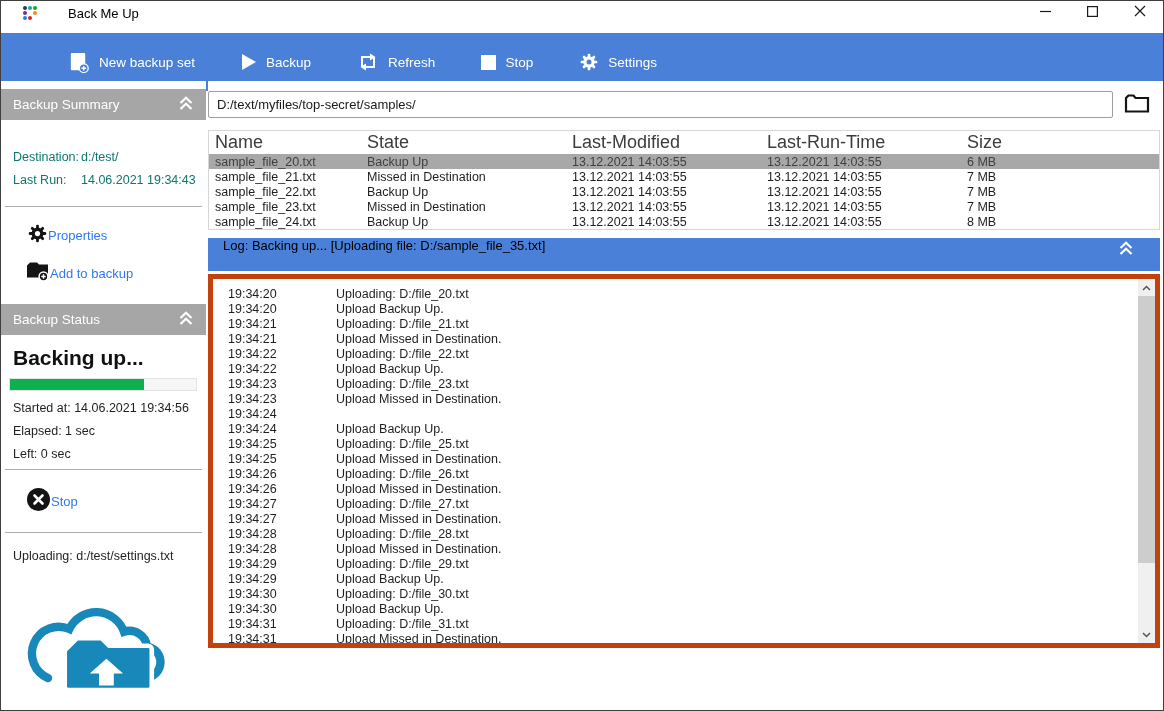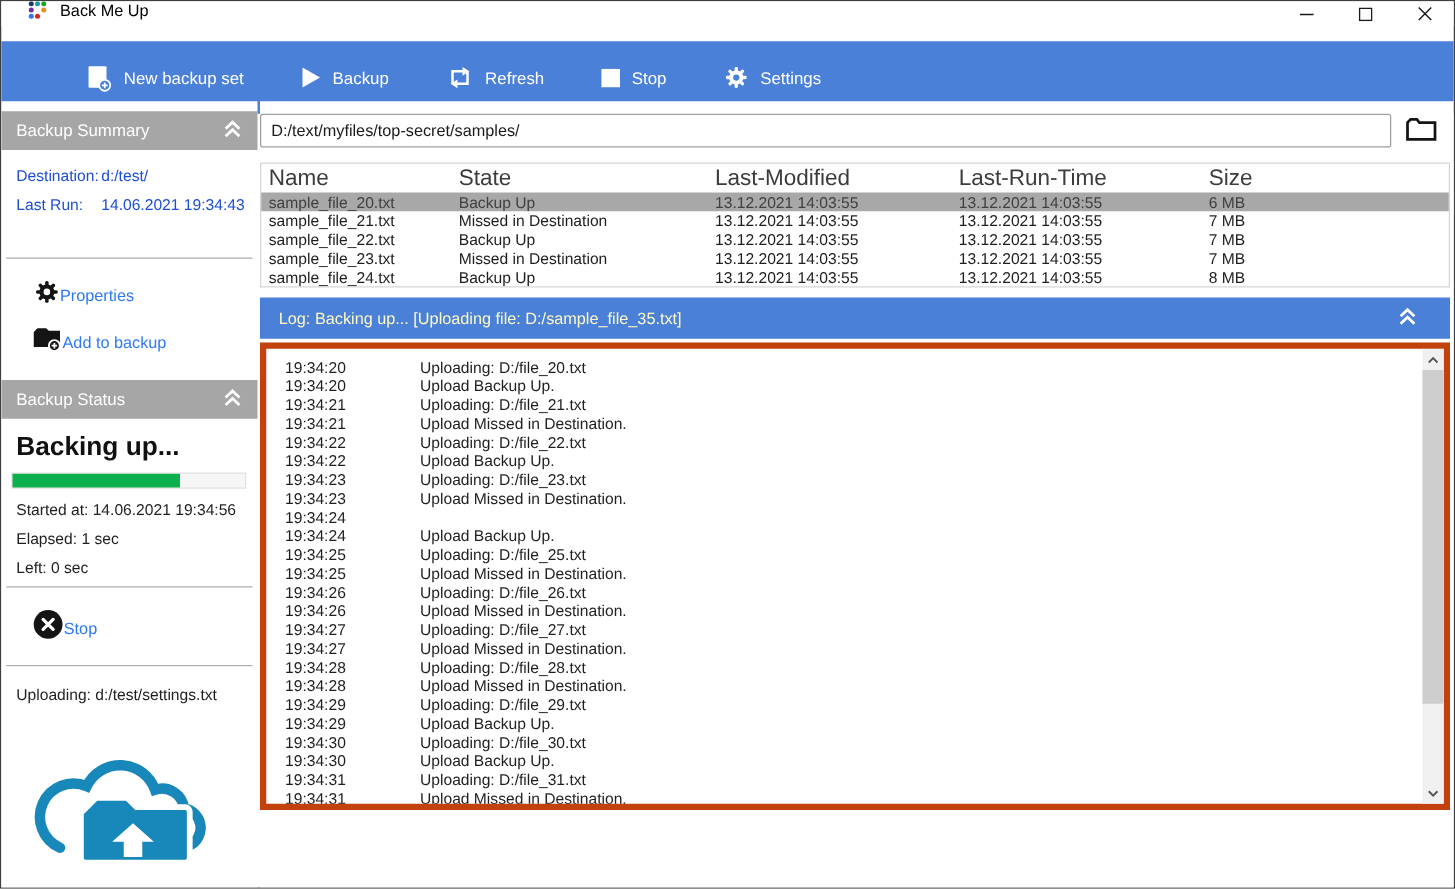--- a/index.html
+++ b/index.html
@@ -4,40 +4,40 @@
 <style>
   * { box-sizing: border-box; margin: 0; padding: 0; }
   html,body { font-family: "Liberation Sans", sans-serif; background:#e9e9e9; }
   .window {
     position: relative; width: 1164px; height: 711px; background:#fff;
     border: 1px solid #3f3f3f; overflow: hidden;
     font-family: "Liberation Sans", sans-serif;
   }
   
   .titlebar { position:absolute; top:0; left:0; right:0; height:20px; background:#fff;
-    display:flex; align-items:flex-start; }
+    display:flex; align-items:flex-end;gap:20px; }
   .app-icon { width:15px; height:15px; margin-left:22px; display:grid;
     grid-template-columns:repeat(3,5px); grid-template-rows:repeat(3,5px); }
   .app-icon i { width:4px; height:4px; border-radius:50%; display:block; }
   .title { margin-left:10px; font-size:13px; color:#000; }
   .win-controls { margin-left:auto; display:flex; height:100%; }
   .wbtn { width:47px; height:100%; display:flex; align-items:center; justify-content:center; color:#1a1a1a; }
   .wbtn svg { display:block; }
   
   .toolbar { position:absolute; top:32px; left:0; right:0; height:58px; background:var(--accent);
     display:flex; align-items:center; padding-left:66px; gap:46px; }
   .tb-item { display:flex; align-items:center; gap:9px; color:#fff; font-size:13.5px; cursor:default; }
   .tb-item svg { display:block; }
   .tb-item .hole { fill: var(--accent); }
   
   .sidebar { position:absolute; top:80px; left:0; width:205px; bottom:0; background:#fff; }
   .panel-header { position:absolute; left:0; width:205px; height:31px; background:var(--header-gray);
     color:#fff; font-size:13.5px; display:flex; align-items:center; padding:0 10px 0 12px; }
   .panel-header .chev { margin-left:auto; }
-  .kv-rows { position:absolute; top:44px; left:12px; right:6px; font-size:12.5px; color:#1d4ed8; }
+  .kv-rows { position:absolute; top:60px; left:12px; right:6px; font-size:12.5px; color:#0f766e; }
   .kv { display:flex; padding-top:9px; line-height:14px; }
   .kv .k { width:68px; flex:none; }
   .divider { position:absolute; left:4px; right:4px; height:1px; background:#aeaeae; }
   .side-link { position:absolute; display:flex; align-items:center; cursor:default; }
   .side-link .lbl { color:var(--link); font-size:13px; }
   .bold-state { position:absolute; left:12px; font-size:21px; font-weight:bold; color:#111; }
   .progress { position:absolute; left:8px; width:188px; height:13px; background:#f6f6f6; border:1px solid #e3e3e3; }
   .progress .fill { height:100%; background:var(--progress-green); }
   .status-line { position:absolute; left:12px; font-size:12.5px; color:#1f1f1f; line-height:15px; }
   .cloud-logo { position:absolute; left:10px; top:494px; }
@@ -47,21 +47,21 @@
     border-radius:2px; font-size:13px; padding:0 8px; color:#1a1a1a; font-family:"Liberation Sans",sans-serif; }
   .browse-btn { position:absolute; left:914px; top:12px; width:30px; height:24px;
     display:flex; align-items:center; justify-content:center; }
   .tgrid { display:grid; grid-template-columns:152px 205px 195px 200px 1fr; padding-left:6px; align-items:center; }
   .table { position:absolute; left:0; top:49px; width:952px; border:1px solid #d6d6d6; background:#fff; }
   .thead { height:23px; font-size:18px; color:#3c3c3c; }
   .trow { height:15px; font-size:12.5px; color:#1e1e1e; white-space:nowrap; }
   .trow span { overflow:hidden; }
   .trow.selected { background:var(--selected-row-gray); color:#404040; }
   .log-header { position:absolute; left:0; top:157px; width:952px; height:33px; background:var(--accent);
-    color:#fef9c3; font-size:13px; display:flex; align-items:center; padding:0 24px 0 15px; }
+    color:#000000; font-size:13px; display:flex; padding:0 24px 0 15px; }
   .log-header .chev { margin-left:auto; }
   .log-area { position:absolute; left:0; top:193px; width:952px; height:374px; border:5px solid #c2410c;
     background:#fff; overflow:hidden; }
   .log-lines { position:absolute; top:7px; left:0; right:18px; }
   .log-line { display:grid; grid-template-columns:108px 1fr; padding-left:15px; height:15px;
     font-size:12.5px; color:#1f1f1f; white-space:nowrap; align-items:center; }
   .log-scroll { position:absolute; top:0; right:0; bottom:0; width:17px; background:#f0f0f0; }
   .sb-btn { position:absolute; left:0; width:17px; height:17px; display:flex; align-items:center; justify-content:center; }
   .sb-btn.up { top:0; } .sb-btn.down { bottom:0; }
   .sb-thumb { position:absolute; top:17px; left:0; width:17px; height:267px; background:#cdcdcd; }

